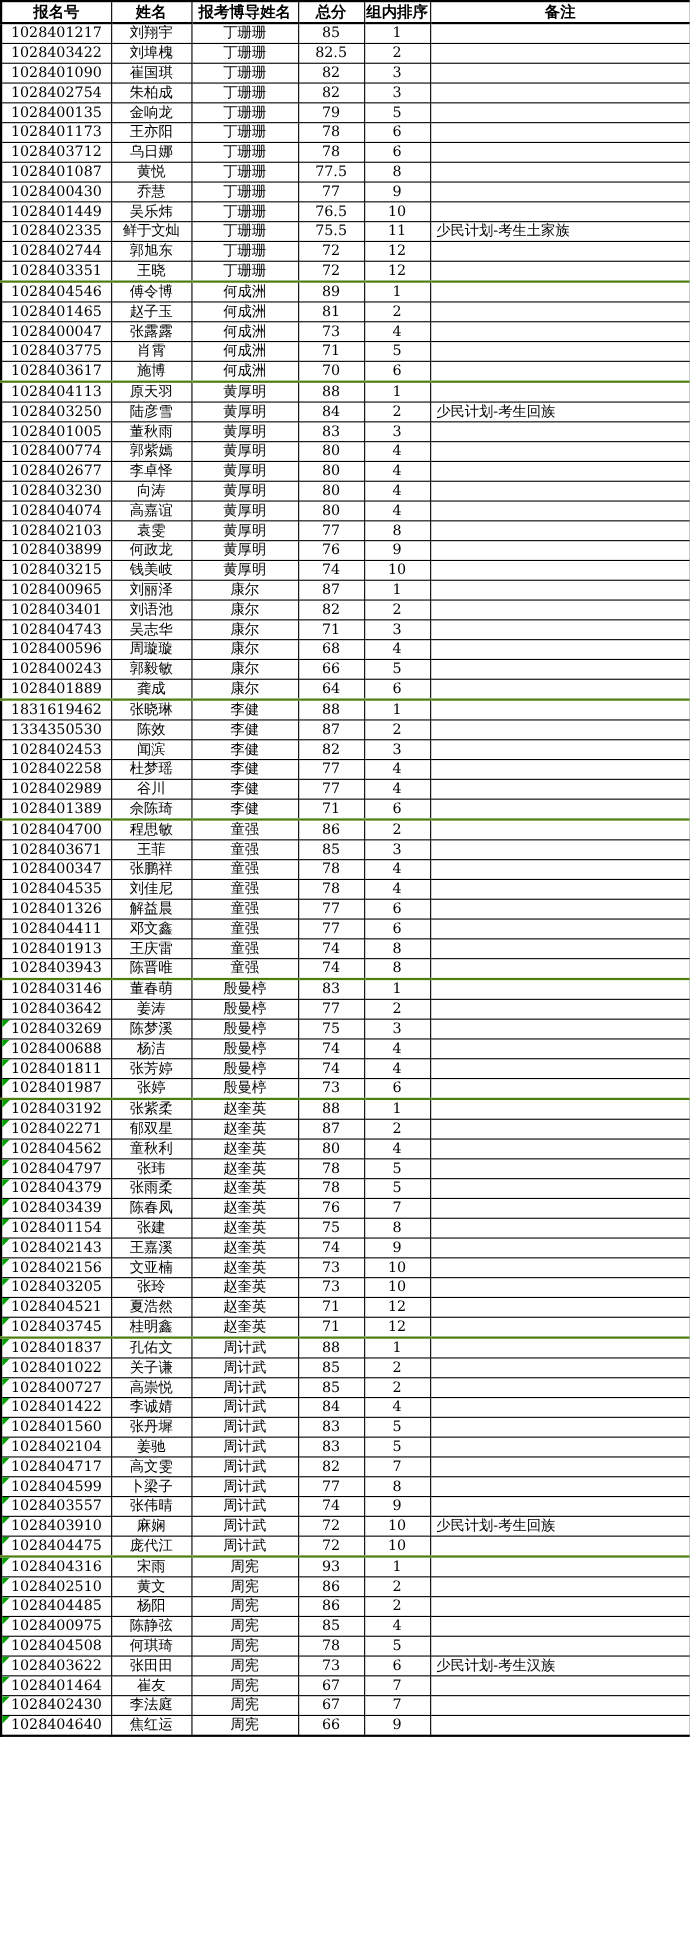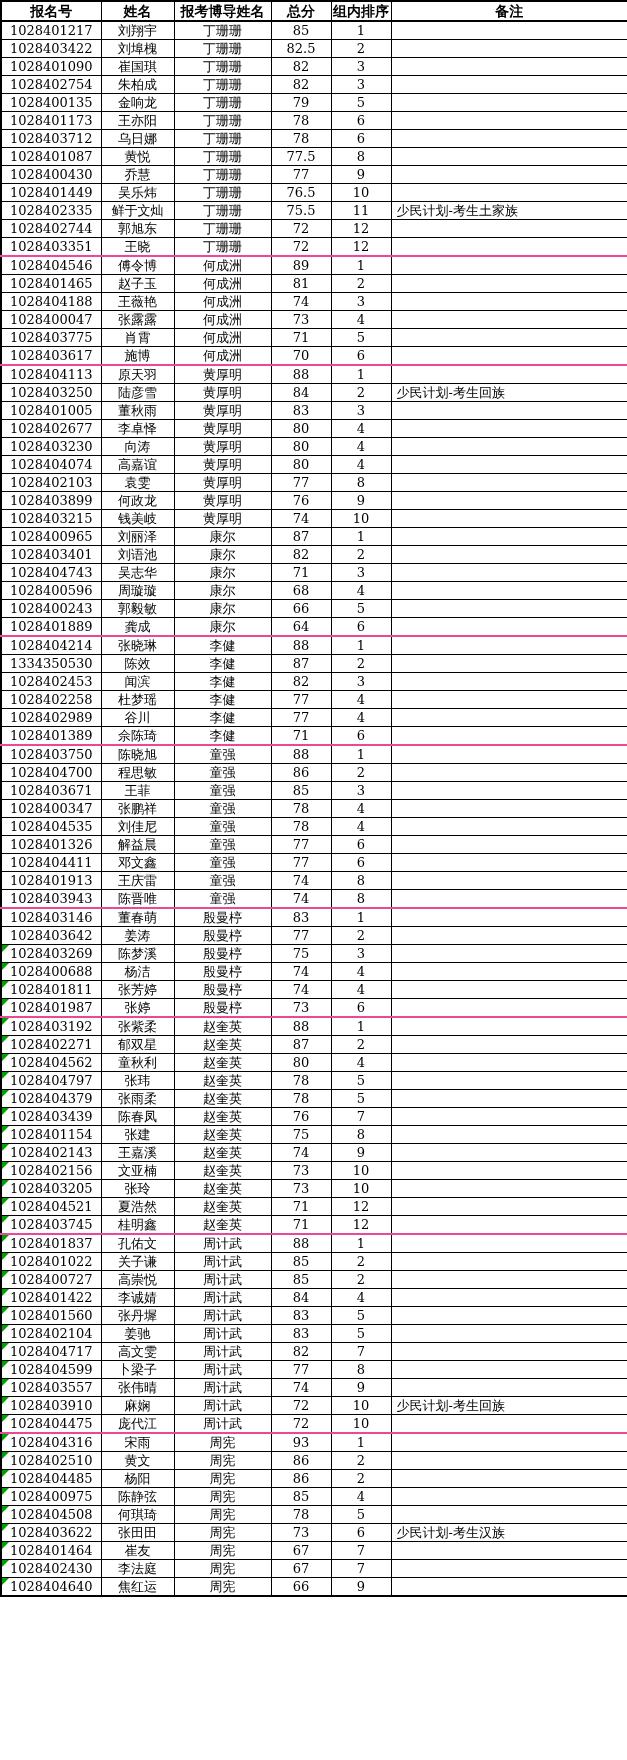--- a/index.html
+++ b/index.html
@@ -3,21 +3,21 @@
 <meta charset="utf-8">
 <style>
   html,body{margin:0;padding:0;background:#ffffff;}
   body{font-family:"DejaVu Serif","Liberation Serif",serif;color:#000;}
   .sheet{width:627px;}
   table{border-collapse:collapse;table-layout:fixed;width:627px;border:2px solid #000;}
   th,td{border:1px solid #000;height:17px;font-size:13px;line-height:15px;
         text-align:center;vertical-align:middle;overflow:hidden;white-space:nowrap;
         padding:0;}
   thead th{font-weight:bold;font-size:14px;height:18px;border-bottom:2px solid #000;}
-  tr.group-end td{border-bottom:2px solid #ec4899;margin-left:48px;}
+  tr.group-end td{border-bottom:2px solid #4d7c0f;margin-left:48px;}
   td.note{text-align:left;padding-left:5px;}
   td.idcell{position:relative;}
   .tri{position:absolute;top:0;left:0;width:0;height:0;
        border-top:7px solid #00A000;border-right:7px solid transparent;}
 </style>
 </head>
 <body>
 
 <div class="sheet">
   <table>
@@ -154,28 +154,20 @@
         </tr>
         <tr>
           <td class="idcell">1028401465</td>
           <td>赵子玉</td>
           <td>何成洲</td>
           <td>81</td>
           <td>2</td>
           <td class="note"></td>
         </tr>
         <tr>
-          <td class="idcell">1028404188</td>
-          <td>王薇艳</td>
-          <td>何成洲</td>
-          <td>74</td>
-          <td>3</td>
-          <td class="note"></td>
-        </tr>
-        <tr>
           <td class="idcell">1028400047</td>
           <td>张露露</td>
           <td>何成洲</td>
           <td>73</td>
           <td>4</td>
           <td class="note"></td>
         </tr>
         <tr>
           <td class="idcell">1028403775</td>
           <td>肖霄</td>
@@ -210,20 +202,28 @@
         </tr>
         <tr>
           <td class="idcell">1028401005</td>
           <td>董秋雨</td>
           <td>黄厚明</td>
           <td>83</td>
           <td>3</td>
           <td class="note"></td>
         </tr>
         <tr>
+          <td class="idcell">1028400774</td>
+          <td>郭紫嫣</td>
+          <td>黄厚明</td>
+          <td>80</td>
+          <td>4</td>
+          <td class="note"></td>
+        </tr>
+        <tr>
           <td class="idcell">1028402677</td>
           <td>李卓怿</td>
           <td>黄厚明</td>
           <td>80</td>
           <td>4</td>
           <td class="note"></td>
         </tr>
         <tr>
           <td class="idcell">1028403230</td>
           <td>向涛</td>
@@ -306,21 +306,21 @@
         </tr>
         <tr class="group-end">
           <td class="idcell">1028401889</td>
           <td>龚成</td>
           <td>康尔</td>
           <td>64</td>
           <td>6</td>
           <td class="note"></td>
         </tr>
         <tr>
-          <td class="idcell">1028404214</td>
+          <td class="idcell">1831619462</td>
           <td>张晓琳</td>
           <td>李健</td>
           <td>88</td>
           <td>1</td>
           <td class="note"></td>
         </tr>
         <tr>
           <td class="idcell">1334350530</td>
           <td>陈效</td>
           <td>李健</td>
@@ -351,28 +351,20 @@
           <td>77</td>
           <td>4</td>
           <td class="note"></td>
         </tr>
         <tr class="group-end">
           <td class="idcell">1028401389</td>
           <td>佘陈琦</td>
           <td>李健</td>
           <td>71</td>
           <td>6</td>
-          <td class="note"></td>
-        </tr>
-        <tr>
-          <td class="idcell">1028403750</td>
-          <td>陈晓旭</td>
-          <td>童强</td>
-          <td>88</td>
-          <td>1</td>
           <td class="note"></td>
         </tr>
         <tr>
           <td class="idcell">1028404700</td>
           <td>程思敏</td>
           <td>童强</td>
           <td>86</td>
           <td>2</td>
           <td class="note"></td>
         </tr>

